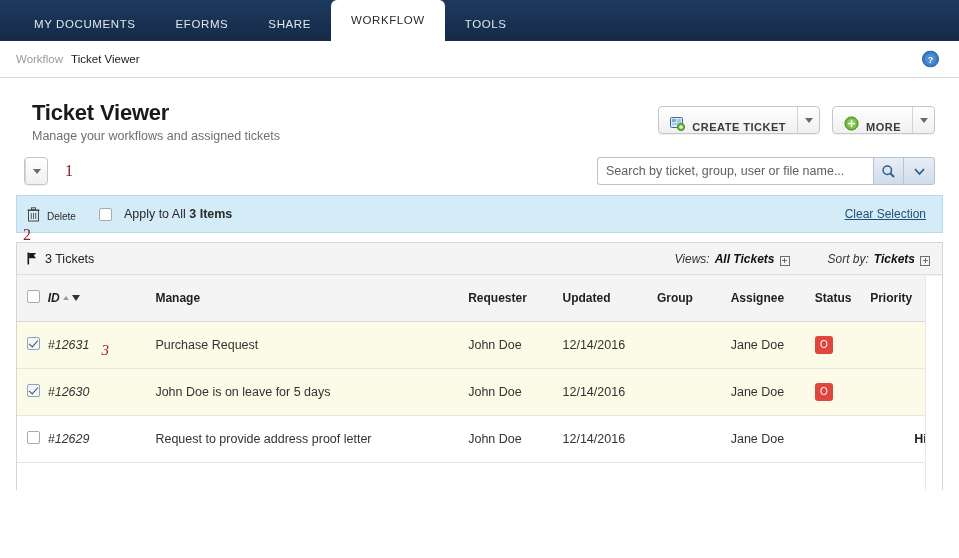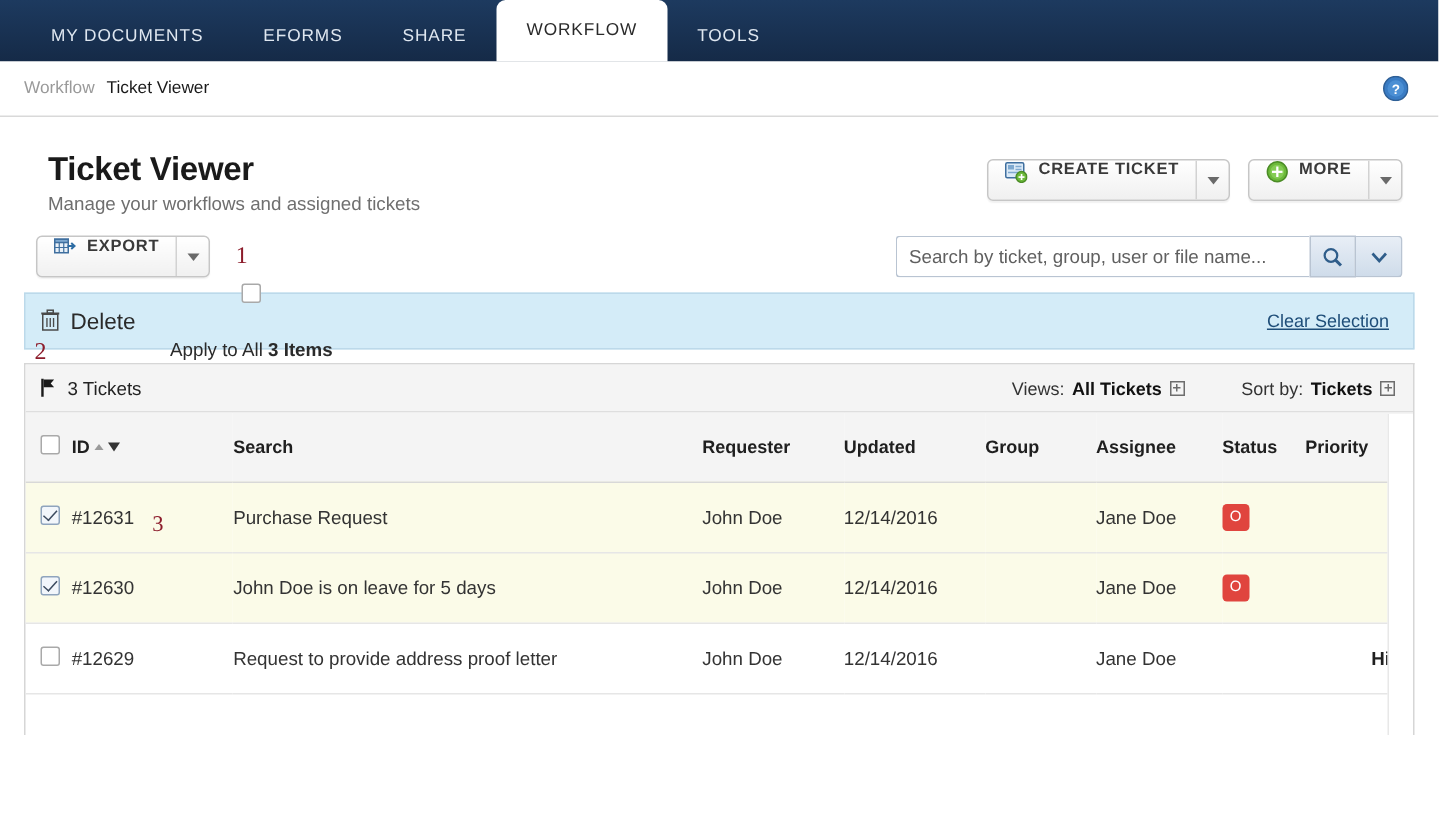--- a/index.html
+++ b/index.html
@@ -96,21 +96,21 @@
     height: 28px;
     border: 1px solid #c6c6c6;
     border-radius: 4px;
     background: linear-gradient(180deg, #ffffff 0%, #f0f0f0 100%);
     box-shadow: 0 1px 1px rgba(0,0,0,.06);
     overflow: hidden;
     cursor: pointer;
   }
   .btn-main {
     display: flex;
-    align-items: flex-start;
+    align-items: flex-end;
     gap: 7px;
     padding: 0 11px;
     font-size: 11px;
     font-weight: bold;
     color: #3a3a3a;
     letter-spacing: .5px;
     white-space: nowrap;
   }
   .btn-caret {
     width: 22px;
@@ -172,26 +172,26 @@
     border: 1px solid #bcd9ea;
     height: 38px;
     display: flex;
     align-items: center;
     padding: 0 8px 0 10px;
     justify-content: space-between;
     position: relative;
   }
   .selbar-left { display: flex; align-items: center; gap: 9px; }
   .sel-delete {
-    display: flex; align-items: flex-start; gap: 7px;
-    font-size: 15px; color: #2a2a2a; cursor: pointer;
+    display: flex; align-items: flex-end; gap: 7px;
+    font-size: 10px; color: #2a2a2a; cursor: pointer;
   }
   .sel-apply {
-    display: flex; align-items: center; gap: 24px;
-    font-size: 12.5px; color: #2a2a2a; margin-left: 14px; cursor: pointer; flex-direction: column;
+    display: flex; align-items: center; gap: 12px;
+    font-size: 12.5px; color: #2a2a2a; margin-left: 14px; cursor: pointer;
   }
   .sel-apply b { font-weight: bold; }
   .clear-sel {
     font-size: 12px;
     color: #1f4e79;
     text-decoration: underline;
     cursor: pointer;
     margin-right: 8px;
   }
   .annot-2 {
@@ -246,22 +246,23 @@
     padding: 0 12px 0 10px;
     gap: 42px;
   }
   .tickets-count {
     display: flex; align-items: center; gap: 7px;
     font-size: 12.5px; color: #222;
   }
   .panel-head-right { display: flex; align-items: center; gap: 38px; }
   .meta-ctl {
     font-size: 12px; color: #333;
-    display: flex; align-items: center; gap: 5px;
-    cursor: pointer;
+    display: flex; align-items: flex-end; gap: 5px;
+    cursor: pointer;
+    font-style: italic;
   }
   .meta-ctl b { font-weight: bold; color: #111; }
   .expand-box {
     width: 10px; height: 10px;
     border: 1px solid #6d6d6d;
     position: relative;
     display: inline-block;
   }
   .expand-box::before, .expand-box::after {
     content: "";
@@ -292,21 +293,21 @@
     border-bottom: 1px solid #e6e6e6;
     font-size: 12.5px;
     color: #333;
     height: 47px;
     padding: 0;
     vertical-align: middle;
     margin-left: 40px;
   }
   tr.sel td { background: #fbfbe8; }
   .col-cb    { width: 30px; padding-left: 10px !important; }
-  .col-id    { width: 105px; }
+  .col-id    { width: 105px; font-style: italic; }
   .col-subj  { width: 305px; }
   .col-req   { width: 92px; }
   .col-upd   { width: 92px; }
   .col-grp   { width: 72px; }
   .col-asg   { width: 82px; }
   .col-sts   { width: 54px; }
   .col-pri   { width: 70px; text-align: right; }
 
   .th-id { display: flex; align-items: center; gap: 3px; }
   .sort-up {
@@ -420,33 +421,20 @@
         <span class="caret-glyph"></span>
       </div>
     </div>
 
   </div>
 </div>
 
 <div class="toolbar">
   <div class="toolbar-left">
     <div class="btn-split">
-      <div class="btn-main">
-        <span>
-          <svg width="15" height="14" viewBox="0 0 15 14">
-            <rect x="0.5" y="1.5" width="9" height="9" fill="#e9f1f8" stroke="#3f6f9f"></rect>
-            <rect x="0.5" y="1.5" width="9" height="2.2" fill="#7fa9d0" stroke="#3f6f9f"></rect>
-            <line x1="3.5" y1="3.7" x2="3.5" y2="10.5" stroke="#3f6f9f" stroke-width="0.8"></line>
-            <line x1="6.5" y1="3.7" x2="6.5" y2="10.5" stroke="#3f6f9f" stroke-width="0.8"></line>
-            <line x1="0.5" y1="7" x2="9.5" y2="7" stroke="#3f6f9f" stroke-width="0.8"></line>
-            <path d="M9 6 h4 M11.5 4 l2.2 2 l-2.2 2" fill="none" stroke="#2e6da4" stroke-width="1.3"></path>
-          </svg>
-        </span>
-        <span>EXPORT</span>
-      </div>
       <div class="btn-caret">
         <span class="caret-glyph"></span>
       </div>
     </div>
     <span class="annot">1</span>
   </div>
 
   <div class="searchwrap">
     <input class="search-input" type="text" placeholder="Search by ticket, group, user or file name..." style="">
     <div class="search-btn">
@@ -517,21 +505,21 @@
         <th class="col-cb">
           <span class="cbox"></span>
         </th>
         <th class="col-id">
           <span class="th-id">
             <span>ID</span>
             <span class="sort-up"></span>
             <span class="sort-dn"></span>
           </span>
         </th>
-        <th class="col-subj">Search</th>
+        <th class="col-subj">Manage</th>
         <th class="col-req">Requester</th>
         <th class="col-upd">Updated</th>
         <th class="col-grp">Group</th>
         <th class="col-asg">Assignee</th>
         <th class="col-sts">Status</th>
         <th class="col-pri">Priority</th>
       </tr>
     </thead>
     <tbody>
 

